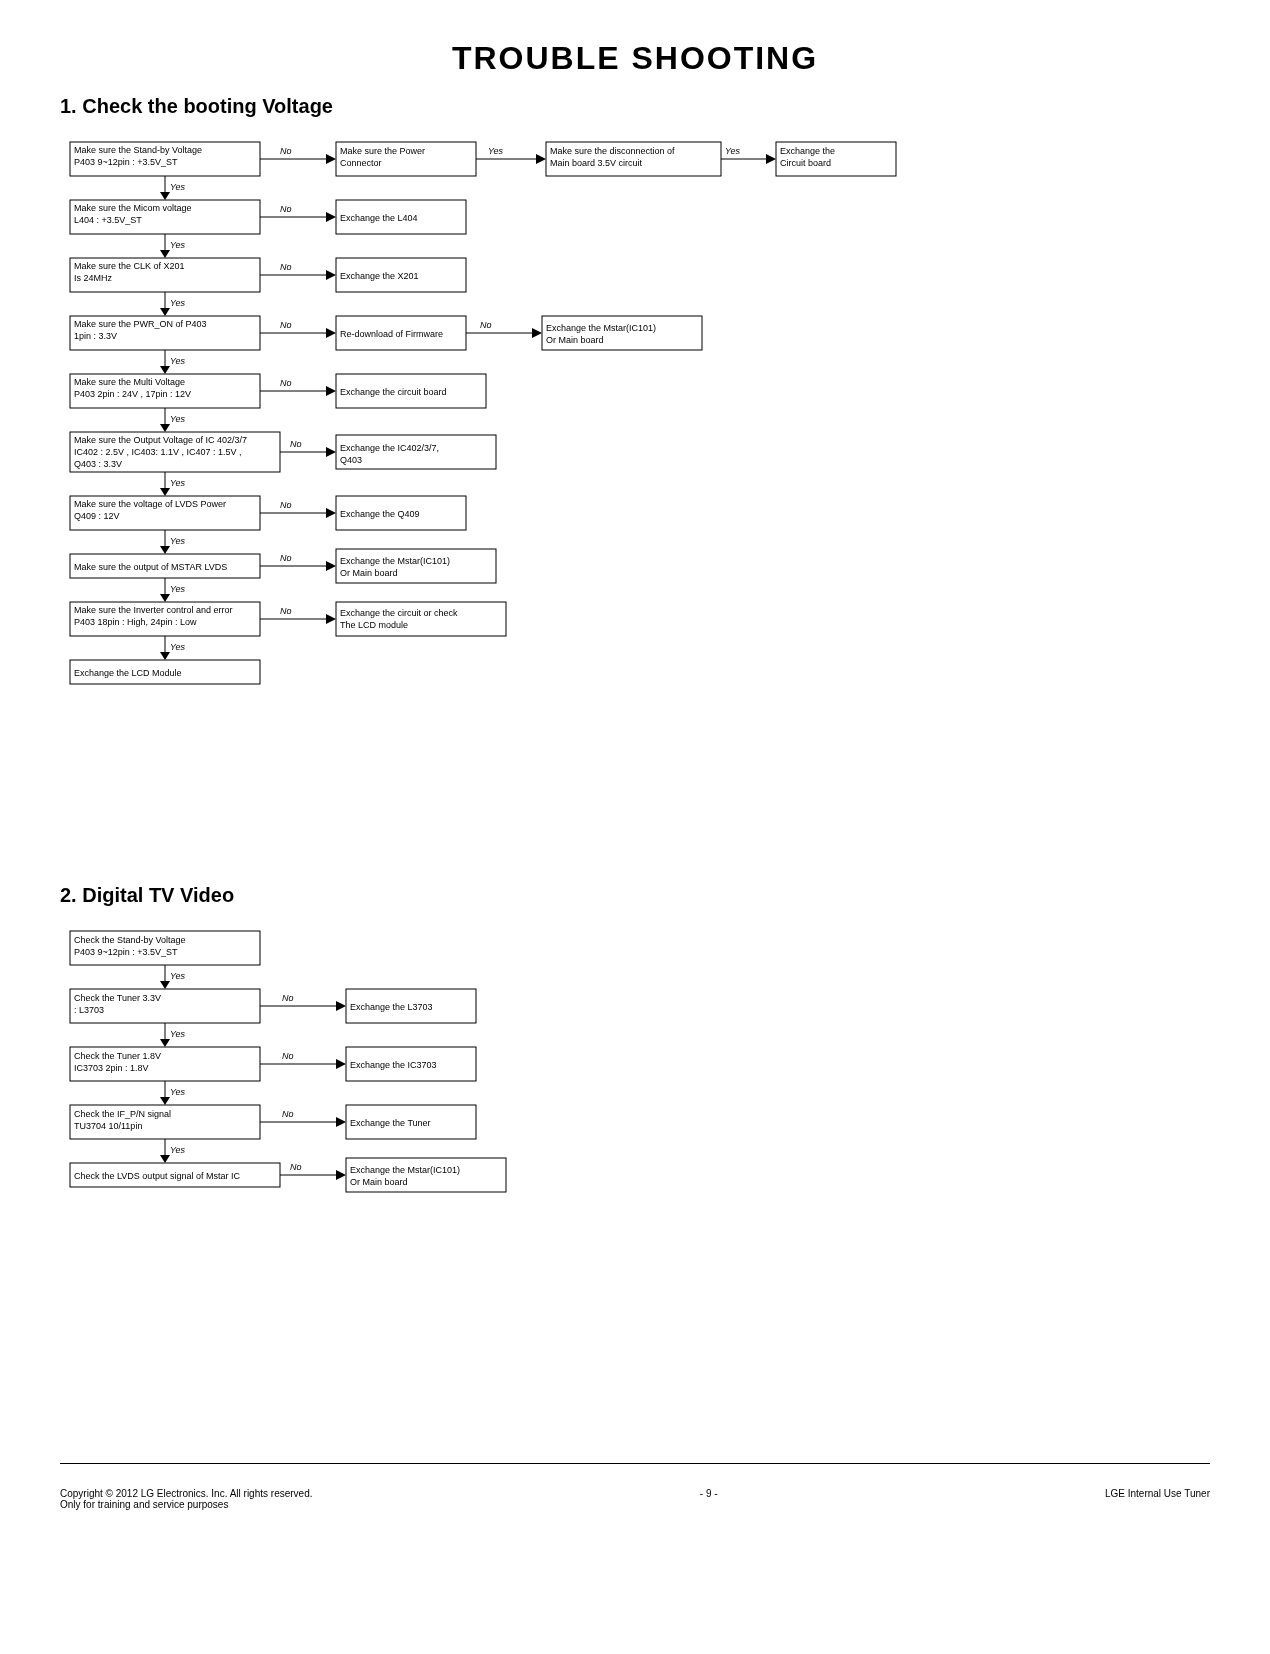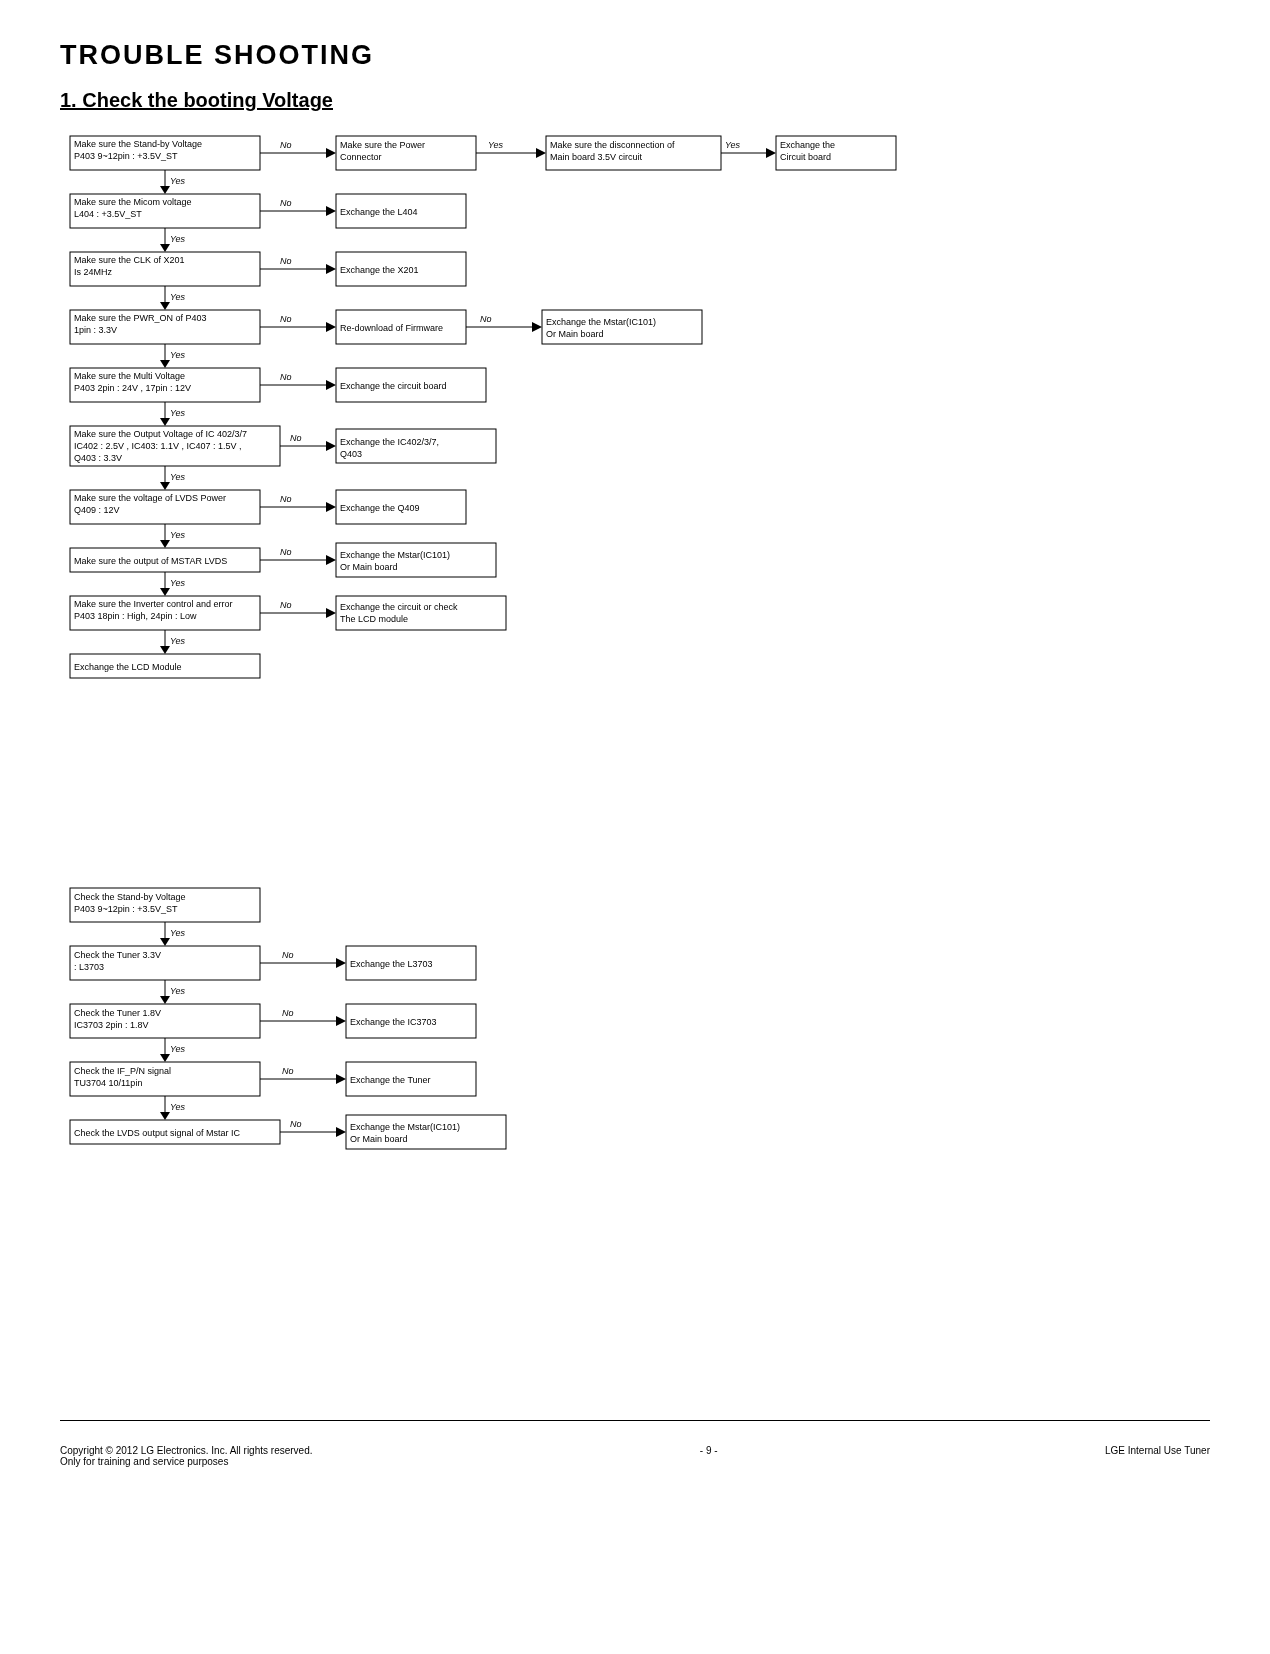--- a/index.html
+++ b/index.html
@@ -6,31 +6,32 @@
     body {
       background: #fff;
       font-family: Arial, sans-serif;
       font-size: 11px;
       color: #000;
       width: 1270px;
       min-height: 1654px;
       padding: 40px 60px 40px 60px;
     }
     h1 {
-      font-size: 27px;
+      text-align: center;
+      font-size: 32px;
       font-weight: bold;
       letter-spacing: 2px;
       margin-bottom: 18px;
     }
     h2 {
       font-size: 20px;
       font-weight: bold;
       margin-bottom: 14px;
     }
-    .section { margin-bottom: 50px; text-decoration: underline; }
+    .section { margin-bottom: 50px; }
 
     
     .footer {
       margin-top: 60px;
       border-top: 1px solid #000;
       padding-top: 24px;
       display: flex;
       justify-content: space-between;
       font-size: 10px;
     }
@@ -211,20 +212,21 @@
     <polygon points="266,482 276,487 266,492" fill="black"></polygon>
     <text x="220" y="482" font-size="9" font-family="Arial" font-style="italic">No</text>
 
     <rect x="276" y="470" width="170" height="34" fill="white" stroke="black" stroke-width="1"></rect>
     <text x="280" y="484" font-size="9" font-family="Arial">Exchange the circuit or check</text>
     <text x="280" y="496" font-size="9" font-family="Arial">The LCD module</text>
   </svg>
 </div>
 
 <div class="section">
+  <h2>2. Digital TV Video</h2>
 
   <svg width="900" height="480" viewBox="0 0 900 480">
 
     <rect x="10" y="10" width="190" height="34" fill="white" stroke="black" stroke-width="1"></rect>
     <text x="14" y="22" font-size="9" font-family="Arial">Check the Stand-by Voltage</text>
     <text x="14" y="34" font-size="9" font-family="Arial">P403 9~12pin : +3.5V_ST</text>
 
     <line x1="105" y1="44" x2="105" y2="64" stroke="black" stroke-width="1"></line>
     <polygon points="100,60 110,60 105,68" fill="black"></polygon>
     <text x="110" y="58" font-size="9" font-family="Arial" font-style="italic">Yes</text>

